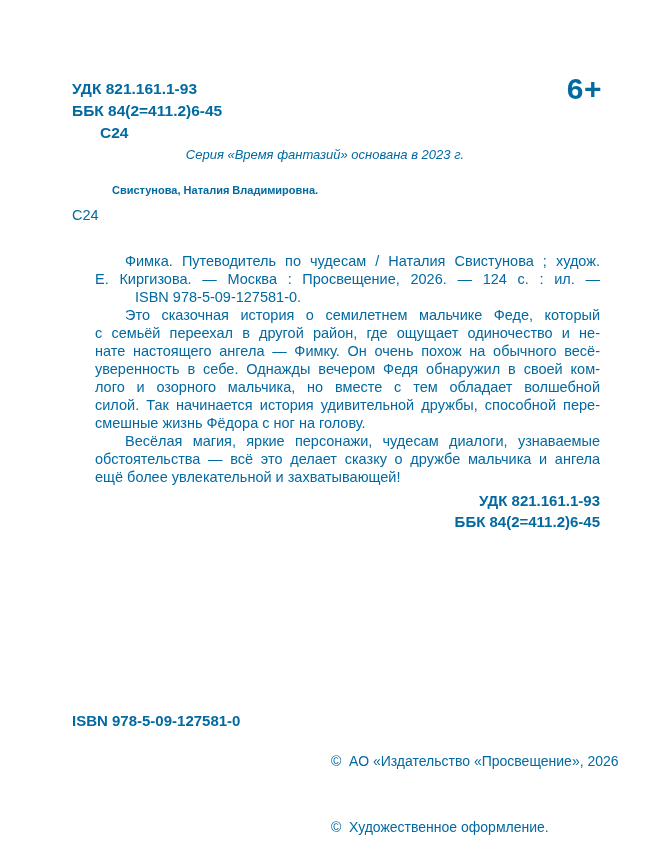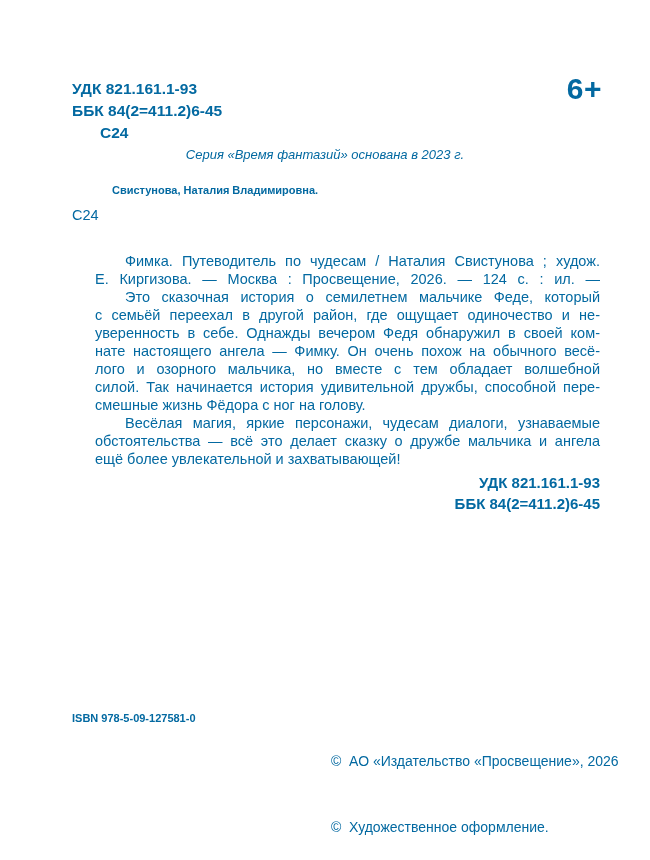--- a/index.html
+++ b/index.html
@@ -18,21 +18,21 @@
   .age { position:absolute; top:72px; right:48px; font-weight:bold; font-size:30px; letter-spacing:0.5px; }
   .series { position:absolute; top:147px; left:0; width:100%; text-align:center; font-style:italic; font-size:13px; }
   .author { position:absolute; left:112px; top:184px; font-weight:bold; font-size:11px; }
   .entry-code { position:absolute; left:72px; top:207px; font-size:14.5px; }
   .main { position:absolute; left:95px; top:207px; width:505px; font-size:14.5px; line-height:18px;margin-top:45px; }
   .line { text-align:justify; text-align-last:justify; }
   .line.end { text-align-last:left; }
   .ind { text-indent:30px; }
   .ind2 { text-indent:40px; }
   .idx { margin-top:4px; font-weight:bold; font-size:15px; line-height:21px; text-align:right; }
-  .footer-isbn { position:absolute; left:72px; top:712px; font-weight:bold; font-size:11px; }
+  .footer-isbn { position:absolute; left:72px; top:712px; font-weight:bold; font-size:15px; }
   .copy { position:absolute; left:331px; top:706px; font-size:14px; line-height:22px; white-space:pre; }
 </style>
 </head>
 <body>
 
 <div class="page">
 
   <div class="head-left">
     <div>УДК 821.161.1-93</div>
     <div>ББК 84(2=411.2)6-45</div>
@@ -43,26 +43,27 @@
 
   <div class="series">Серия «Время фантазий» основана в 2023 г.</div>
 
   <div class="author">Свистунова, Наталия Владимировна.</div>
 
   <div class="entry-code">С24</div>
 
   <div class="main">
     <div class="line ind">Фимка. Путеводитель по чудесам / Наталия Свистунова ; худож.</div>
     <div class="line">Е. Киргизова. — Москва : Просвещение, 2026. — 124 с. : ил. —</div>
+    <div class="line end ind2">ISBN 978-5-09-127581-0.</div>
 
     <div>
       <div class="line ind">Это сказочная история о семилетнем мальчике Феде, который</div>
       <div class="line">с семьёй переехал в другой район, где ощущает одиночество и не-</div>
+      <div class="line">нате настоящего ангела — Фимку. Он очень похож на обычного весё-</div>
       <div class="line">уверенность в себе. Однажды вечером Федя обнаружил в своей ком-</div>
-      <div class="line">нате настоящего ангела — Фимку. Он очень похож на обычного весё-</div>
       <div class="line">лого и озорного мальчика, но вместе с тем обладает волшебной</div>
       <div class="line">силой. Так начинается история удивительной дружбы, способной пере-</div>
       <div class="line end">смешные жизнь Фёдора с ног на голову.</div>
     </div>
 
     <div>
       <div class="line ind">Весёлая магия, яркие персонажи, чудесам диалоги, узнаваемые</div>
       <div class="line">обстоятельства — всё это делает сказку о дружбе мальчика и ангела</div>
       <div class="line end">ещё более увлекательной и захватывающей!</div>
     </div>

